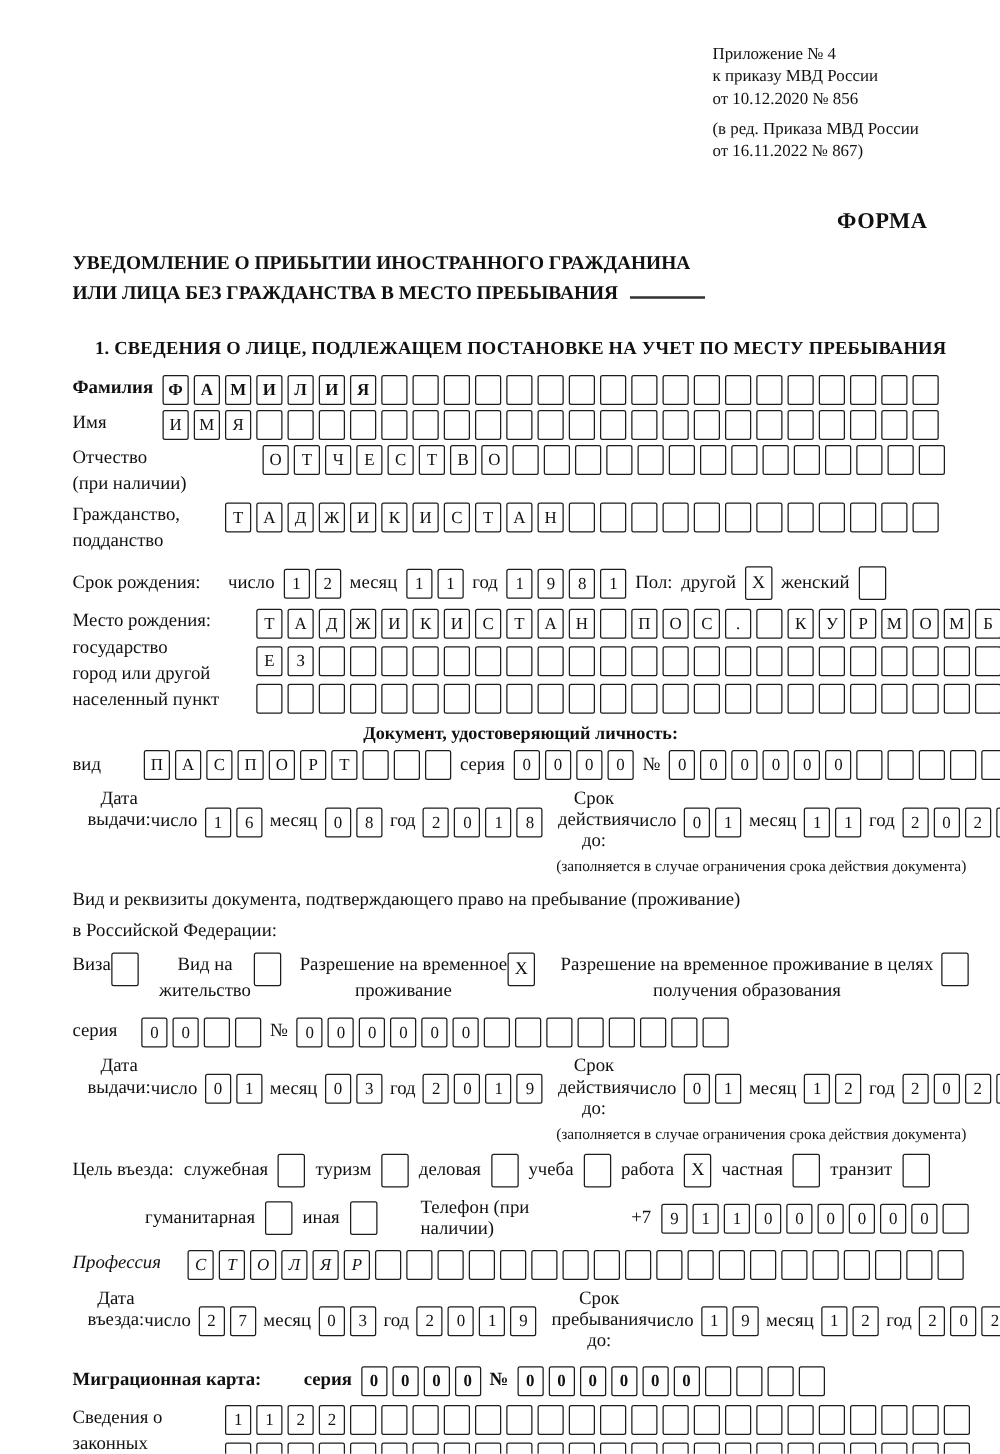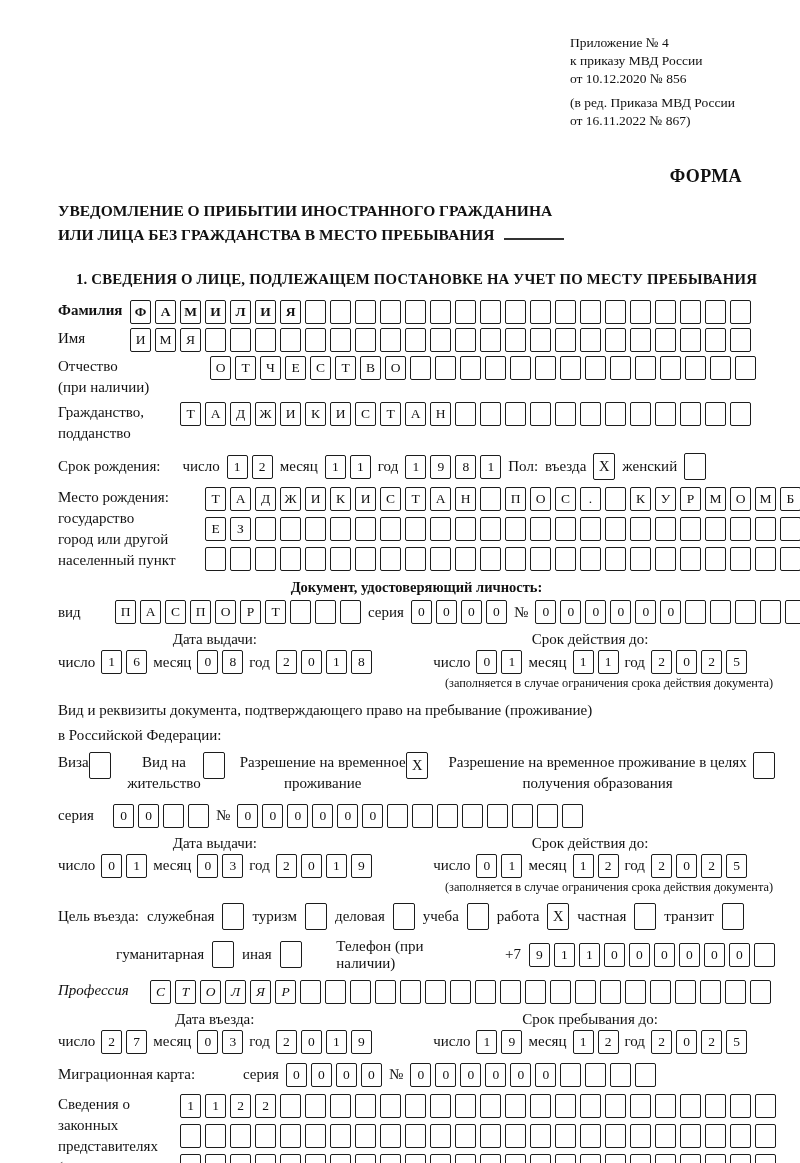--- a/index.html
+++ b/index.html
@@ -31,21 +31,21 @@
     display:inline-flex; align-items:center; justify-content:center;
     font-size:14.5px; flex:none;
   }
   .stack { display:flex; flex-direction:column; gap:6px; }
 
   .w72 { width:72px; } .w150 { width:152px; } .w122 { width:122px; } .w145 { width:147px; } .w175 { width:178px; }
 
   .inline { display:flex; align-items:center; gap:7px; font-size:15px; flex-wrap:nowrap; }
   .doc-heading { text-align:center; font-weight:bold; font-size:14.5px; margin-top:8px; }
   .dates { display:flex; justify-content:space-between; margin-top:7px; padding-right:28px; }
-  .dcol { display:flex; flex-direction:column; }
+  .dcol { display:flex; flex-direction:row;margin-left:12px; }
   .dhdr { text-align:center; font-size:15px; margin-bottom:2px; }
   .dgrp { display:flex; align-items:center; gap:6px; font-size:15px; }
   .note { font-size:12.3px; text-align:right; margin-top:2px; padding-right:2px; }
   .intro { font-size:15px; margin-top:8px; line-height:1.55; }
   .opts { display:flex; align-items:flex-start; margin-top:4px; gap:14px; }
   .opt { display:flex; align-items:flex-start; gap:0; }
   .opt .txt { font-size:15px; line-height:1.4; text-align:center; }
   .purpose-line { display:flex; align-items:center; gap:8px; font-size:15px; margin-top:8px; }
   .indent { margin-left:58px; }
 </style>
@@ -208,21 +208,21 @@
       <span class="cell">1</span>
     </span>
   <span>год</span>
   <span class="cells">
       <span class="cell">1</span>
       <span class="cell">9</span>
       <span class="cell">8</span>
       <span class="cell">1</span>
     </span>
   <span>Пол:</span>
-  <span>въезда</span>
+  <span>другой</span>
   <span class="box">X</span>
   <span>женский</span>
   <span class="box"></span>
 </div>
 
 <div class="row" style="margin-top:7px;">
   <div class="lbl w145">
     <span class="sub">Место рождения:</span>
     <span class="sub">государство</span>
     <span class="sub">город или другой</span>
@@ -613,21 +613,21 @@
       <span class="cells">
           <span class="cell">2</span>
           <span class="cell">0</span>
           <span class="cell">2</span>
           <span class="cell">5</span>
         </span>
     </div>
   </div>
 </div>
 
-<div class="row inline" style="margin-top:9px;">
+<div class="row inline" style="margin-top:9px;font-weight:bold;">
   <span class="lbl w175">Миграционная карта:</span>
   <span>серия</span>
   <span class="cells">
       <span class="cell">0</span>
       <span class="cell">0</span>
       <span class="cell">0</span>
       <span class="cell">0</span>
     </span>
   <span>№</span>
   <span class="cells">

